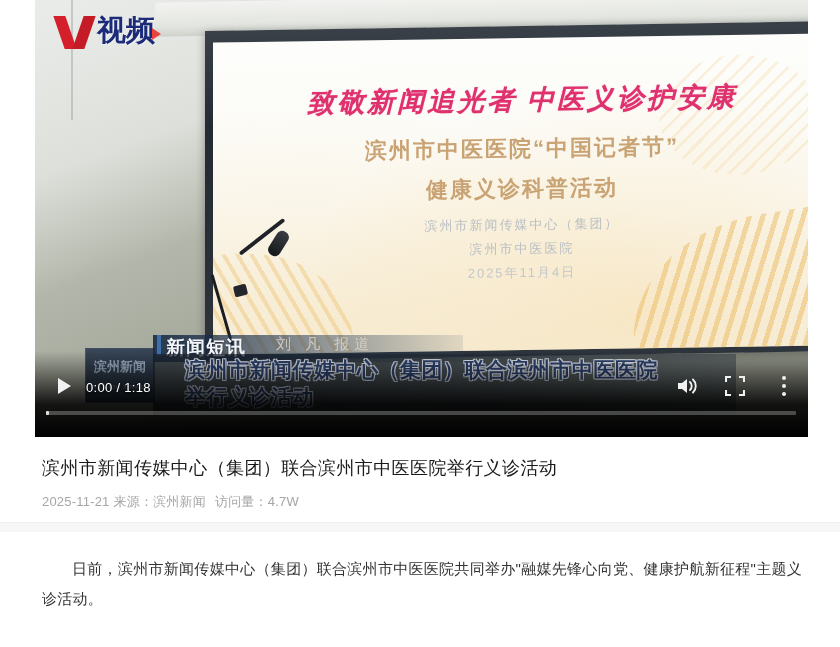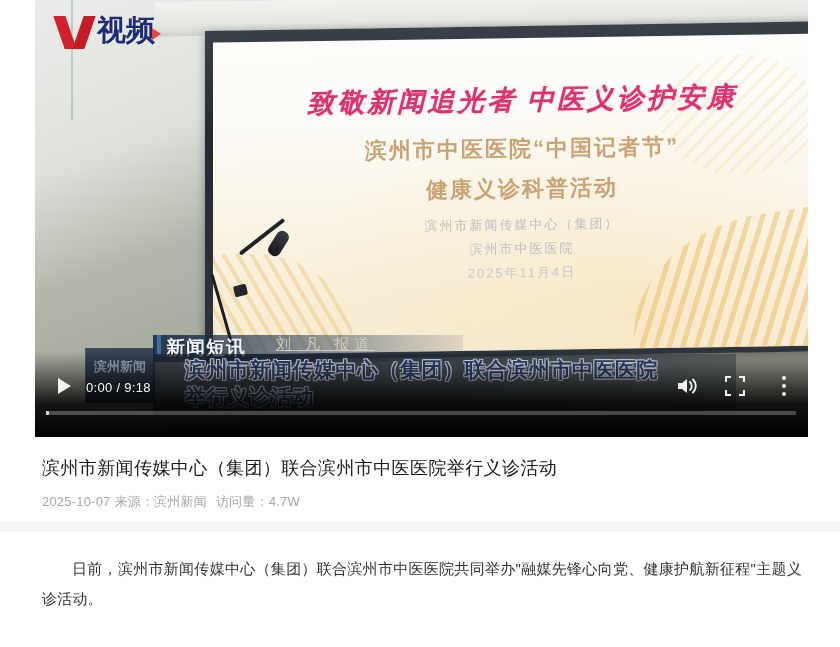--- a/index.html
+++ b/index.html
@@ -242,21 +242,20 @@
     color: #f2f6fb;
     letter-spacing: 1px;
     text-shadow: 0 1px 2px rgba(0,0,0,.6);
   }
   .ticker-reporter {
     margin-left: 30px;
     font-size: 15px;
     color: rgba(222,215,200,0.82);
     letter-spacing: 5px;
     white-space: nowrap;
-    text-decoration: underline;
   }
 
   
   .caption {
     position: absolute;
     left: 118px;
     bottom: 22px;
     width: 545px;
     padding: 3px 6px 4px 32px;
     background: linear-gradient(90deg, rgba(26,34,46,0.72) 0%, rgba(34,44,58,0.62) 60%, rgba(40,50,64,0.45) 100%);
@@ -486,21 +485,21 @@
     </div>
 
     <div class="controls">
 
       <div class="progress-track">
         <div class="progress-fill"></div>
       </div>
 
       <div class="btn-play"></div>
 
-      <div class="time-display">0:00 / 9:18</div>
+      <div class="time-display">0:00 / 1:18</div>
 
       <div class="btn-volume">
         <svg width="24" height="22" viewBox="0 0 24 22">
           <path d="M2 8 h4 L11 4 v14 L6 14 H2 Z" fill="#f0f0f0"></path>
           <path d="M14 7 a5.5 5.5 0 0 1 0 8" stroke="#f0f0f0" stroke-width="1.9" fill="none" stroke-linecap="round"></path>
           <path d="M17 4.5 a9 9 0 0 1 0 13" stroke="#f0f0f0" stroke-width="1.9" fill="none" stroke-linecap="round"></path>
         </svg>
       </div>
 
       <div class="btn-fullscreen">
@@ -519,21 +518,21 @@
       </div>
 
     </div>
   </div>
 
   <div class="article">
 
     <h1 class="article-title">滨州市新闻传媒中心（集团）联合滨州市中医医院举行义诊活动</h1>
 
     <div class="article-meta">
-      <span>2025-10-07</span><span class="meta-gap"></span><span>来源：</span><span>滨州新闻</span><span class="meta-sep"></span><span>访问量：</span><span>4.7W</span>
+      <span>2025-11-21</span><span class="meta-gap"></span><span>来源：</span><span>滨州新闻</span><span class="meta-sep"></span><span>访问量：</span><span>4.7W</span>
     </div>
 
     <div class="meta-divider"></div>
 
     <div class="article-body">
       <p>日前，滨州市新闻传媒中心（集团）联合滨州市中医医院共同举办"融媒先锋心向党、健康护航新征程"主题义诊活动。</p>
     </div>
 
     <div class="article-editor">责任编辑：冯明含</div>
 

